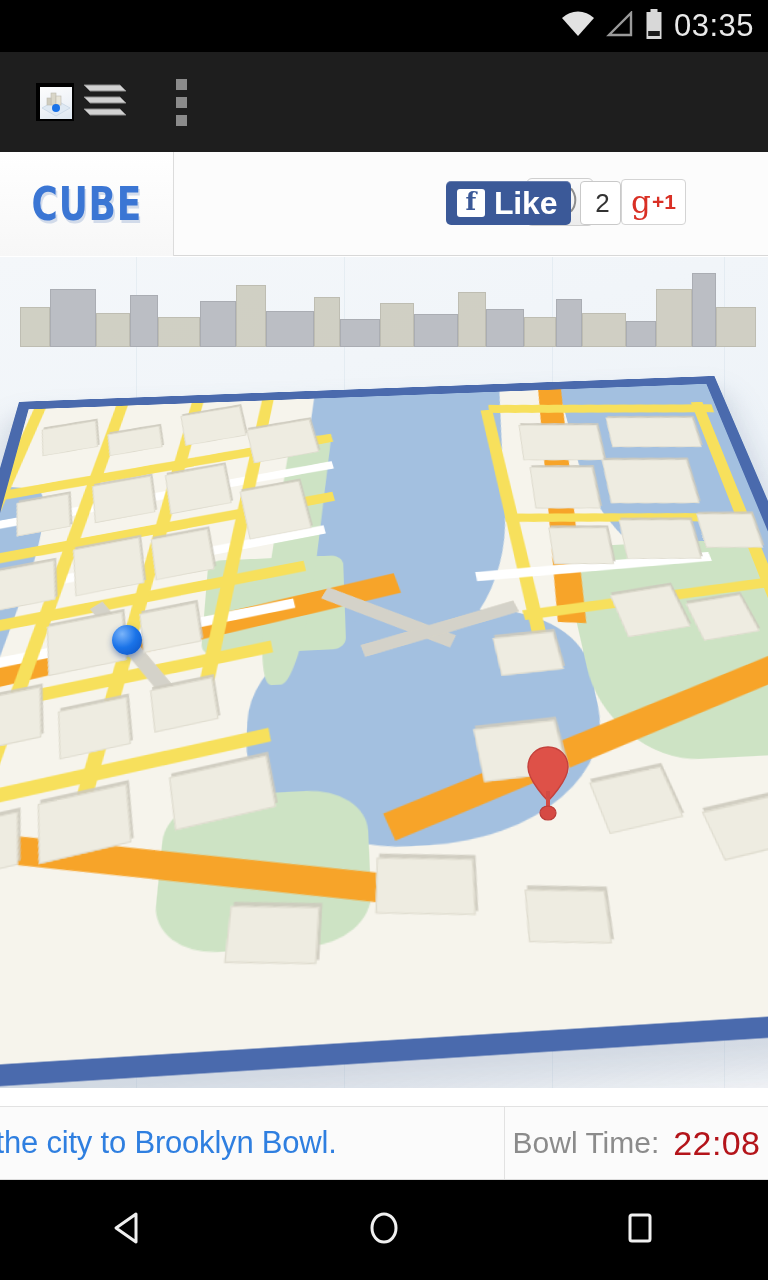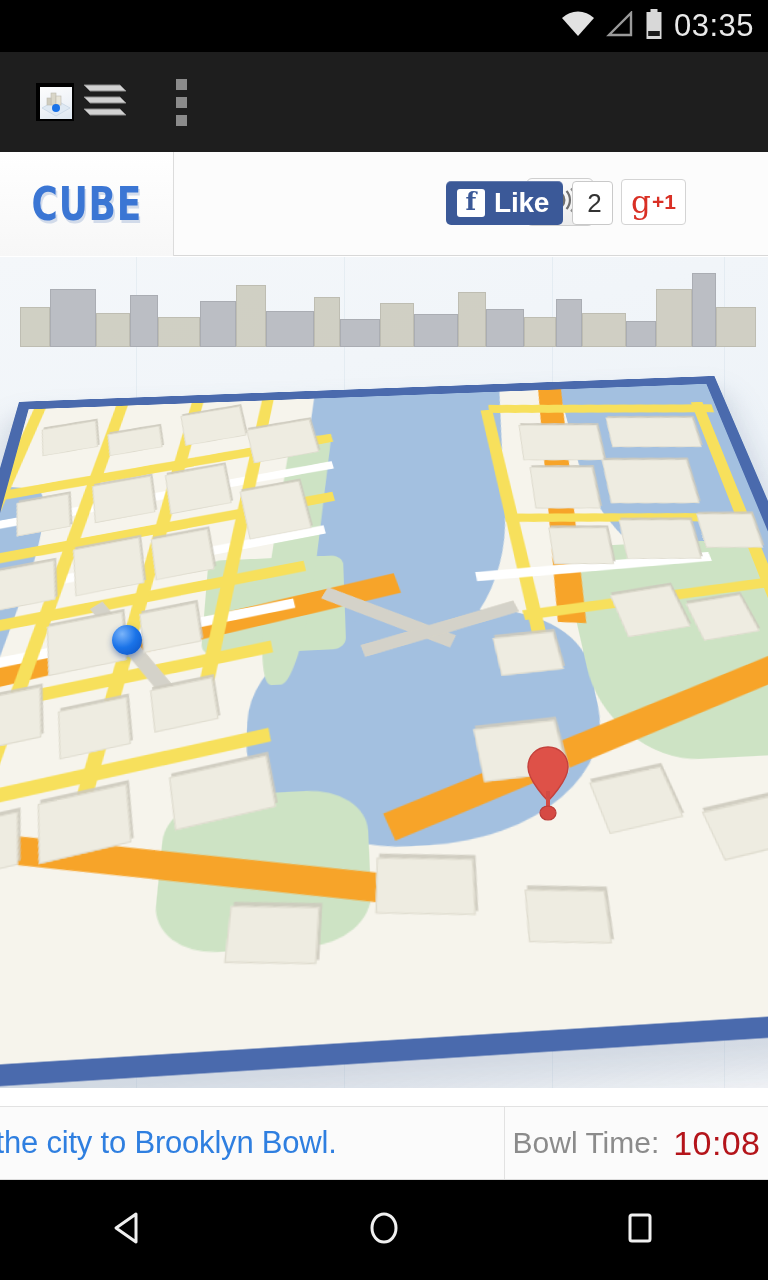--- a/index.html
+++ b/index.html
@@ -56,21 +56,21 @@
   #gplus-plus { color:#d93025; font-size:21px; font-weight:bold; line-height:30px; }
 
   #fb-like-wrap { position:absolute; left:272px; top:28px; display:flex;
                   align-items:center; height:46px; }
   #fb-like-btn { height:44px; background:#3b5998; border-radius:5px; color:#fff;
                  display:flex; align-items:center; padding:0 14px 0 11px; gap:9px;
                  box-shadow:inset 0 1px 0 rgba(255,255,255,0.22); }
   #fb-f-box { width:28px; height:28px; background:#fff; border-radius:3px;
               color:#3b5998; font-weight:bold; font-size:25px; line-height:26px;
               text-align:center; font-family:"DejaVu Serif", serif; flex:none; }
-  #fb-like-label { font-size:28px; font-weight:bold; letter-spacing:-0.2px; }
+  #fb-like-label { font-size:32px; font-weight:bold; letter-spacing:-0.2px; }
   #fb-count-bubble { height:44px; border:1px solid #c9c9c9; background:#fff;
                      border-radius:4px; margin-left:9px; padding:0 10px 0 14px;
                      display:flex; align-items:center; color:#333; font-size:26px;
                      position:relative; }
 
   
   #game-canvas { position:absolute; left:0; top:257px; width:768px; height:831px;
                  overflow:hidden;
                  background:linear-gradient(165deg,#f4f7fa 0%,#eef3f8 38%,#f7fafc 70%,#ffffff 100%); }
   .bg-grid-v { position:absolute; top:0; bottom:0; width:1px;
@@ -351,21 +351,21 @@
     </div>
 
   </div>
 
   <div id="info-bar">
     <div id="mission-cell">
       <span id="mission-text">ugh the city to Brooklyn Bowl.</span>
     </div>
     <div id="time-cell">
       <span id="time-label">Bowl Time:</span>
-      <span id="time-value">10:08</span>
+      <span id="time-value">22:08</span>
     </div>
   </div>
 
   <div id="nav-bar">
     <div class="nav-btn">
       <span>
         <svg width="44" height="44" viewBox="0 0 44 44">
           <path d="M30 8 L10 22 L30 36 Z" fill="none" stroke="#f0f0f0" stroke-width="3" stroke-linejoin="round"></path>
         </svg>
       </span>

